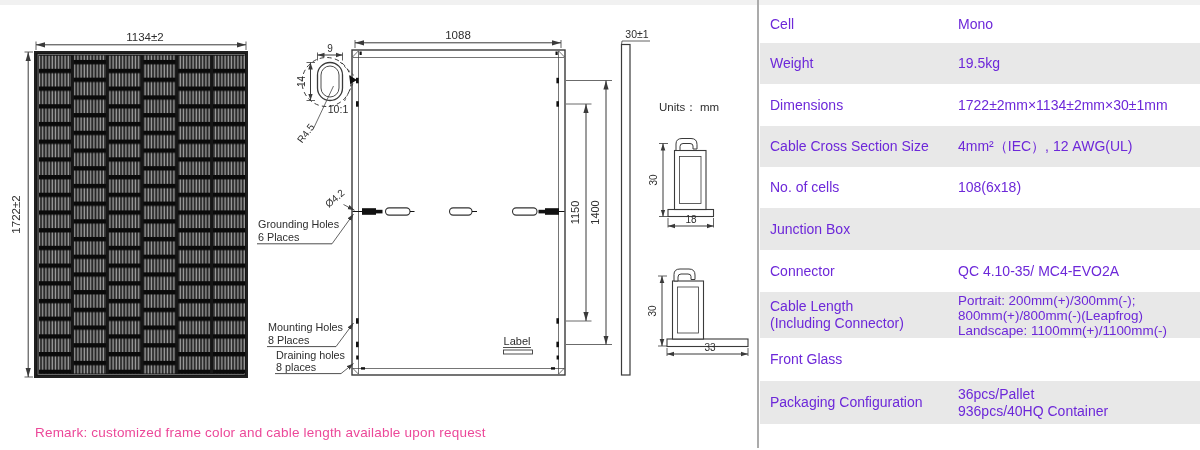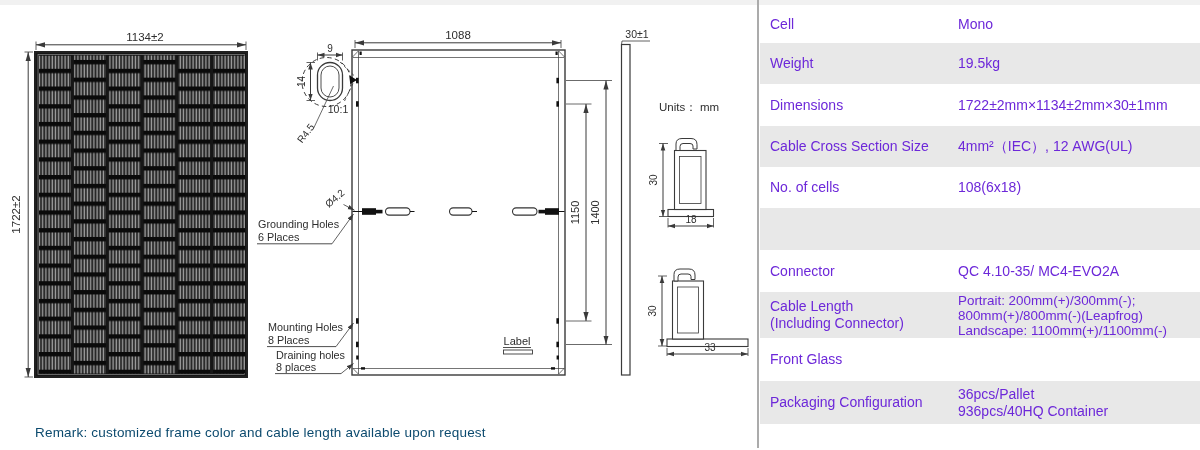--- a/index.html
+++ b/index.html
@@ -5,21 +5,21 @@
   html,body{margin:0;padding:0;}
   body{
     width:1200px;height:450px;position:relative;background:#ffffff;
     font-family:"Liberation Sans",sans-serif;overflow:hidden;
   }
   .top-strip{position:absolute;left:0;top:0;width:1200px;height:5px;background:#f1f1f1;}
   .drawing-area{position:absolute;left:0;top:0;width:758px;height:450px;}
   svg text{font-family:"Liberation Sans",sans-serif;fill:#2e2e2e;}
   .vline-sep{position:absolute;left:757px;top:0;width:2px;height:448px;background:#ababab;}
   .remark{
-    position:absolute;left:35px;top:425px;font-size:13.5px;color:#0c4a6e;
+    position:absolute;left:35px;top:425px;font-size:13.5px;color:#ec4899;
     white-space:nowrap;letter-spacing:0.2px;
   }
   .spec-table{position:absolute;left:760px;top:5px;width:440px;color:#6d28d9;}
   .srow{display:flex;align-items:center;}
   .srow.gray{background:#e8e8e8;}
   .h38{height:38px}.h41{height:41px}.h42{height:42px}.h43{height:43px}.h46{height:46px}
   .cell-label{
     width:188px;padding-left:10px;font-size:14px;line-height:1.18;
     white-space:pre-line;flex-shrink:0;
   }
@@ -223,20 +223,21 @@
   </div>
   <div class="srow gray h41">
     <div class="cell-label">Cable Cross Section Size</div>
     <div class="cell-value">4mm²（IEC）, 12 AWG(UL)</div>
   </div>
   <div class="srow h41">
     <div class="cell-label">No. of cells</div>
     <div class="cell-value">108(6x18)</div>
   </div>
   <div class="srow gray h42">
+    <div class="cell-label">Junction Box</div>
   </div>
   <div class="srow h42">
     <div class="cell-label">Connector</div>
     <div class="cell-value">QC 4.10-35/ MC4-EVO2A</div>
   </div>
   <div class="srow gray h46">
     <div class="cell-label">Cable Length
 (Including Connector)</div>
     <div class="cell-value small">Portrait: 200mm(+)/300mm(-);
 800mm(+)/800mm(-)(Leapfrog)

